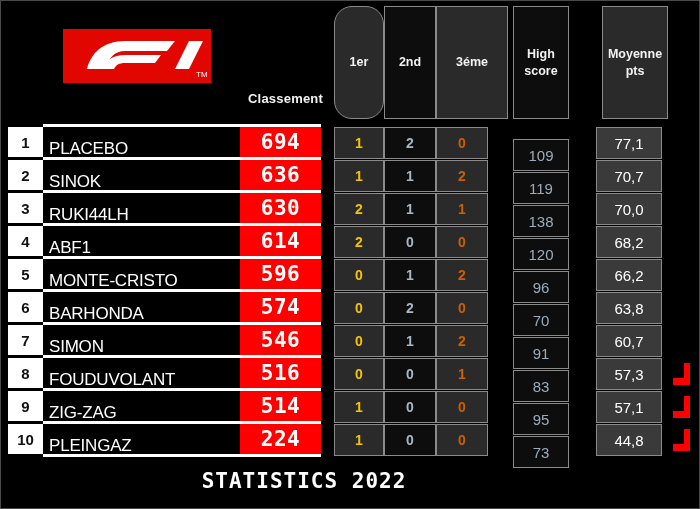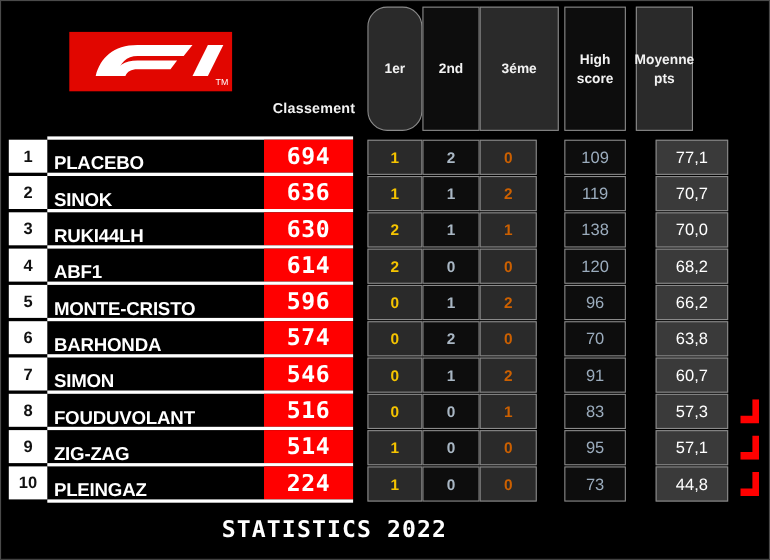--- a/index.html
+++ b/index.html
@@ -58,21 +58,21 @@
     font-weight: bold;
     line-height: 1.35;
   }
   .head-col.dark   { background: #2a2a2a; }
   .head-col.darker { background: #0d0d0d; }
 
   #head-1er   { left: 333px; width: 50px; border-radius: 18px; }
   #head-2nd   { left: 383px; width: 52px; }
   #head-3eme  { left: 435px; width: 72px; }
   #head-high  { left: 512px; width: 56px; }
-  #head-moy   { left: 577px; width: 52px; }
+  #head-moy   { left: 601px; width: 66px; }
 
   
   #table-body {
     position: absolute;
     left: 0;
     top: 126px;
     width: 700px;
     height: 332px;
   }
   .row {
@@ -122,21 +122,21 @@
   .pname {
     position: absolute;
     left: 48px;
     top: 0px;
     width: 195px;
     height: 44px;
     display: flex;
     align-items: center;
     color: #ffffff;
     font-size: 17px;
-    font-weight: bold;
+    font-weight: normal;
     letter-spacing: -0.2px;
     white-space: nowrap;
     overflow: hidden;
   }
 
   
   .score {
     position: absolute;
     left: 239px;
     top: 0px;
@@ -169,20 +169,21 @@
   .c-gold   { left: 333px; width: 50px; background: #2a2a2a; color: #f5c400; }
   .c-silver { left: 383px; width: 52px; background: #0d0d0d; color: #a9b7c4; }
   .c-bronze { left: 435px; width: 52px; background: #2a2a2a; color: #cc6000; }
 
   .c-high {
     left: 512px; width: 56px;
     background: #0d0d0d;
     color: #9bacbd;
     font-weight: normal;
     font-size: 15px;
+    margin-top: 12px;
   }
   .c-moy {
     left: 595px; width: 66px;
     background: #3a3a3a;
     color: #ffffff;
     font-weight: normal;
     font-size: 15px;
   }
 
   

